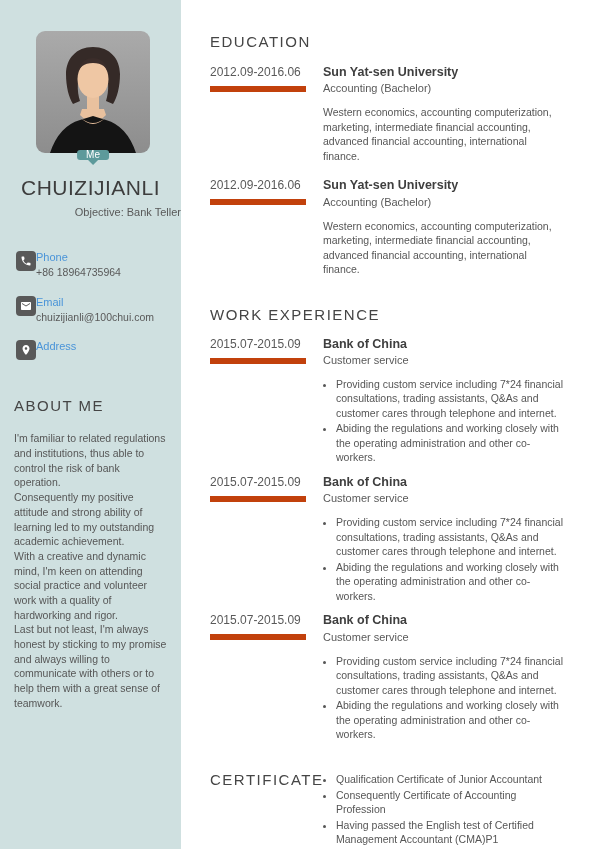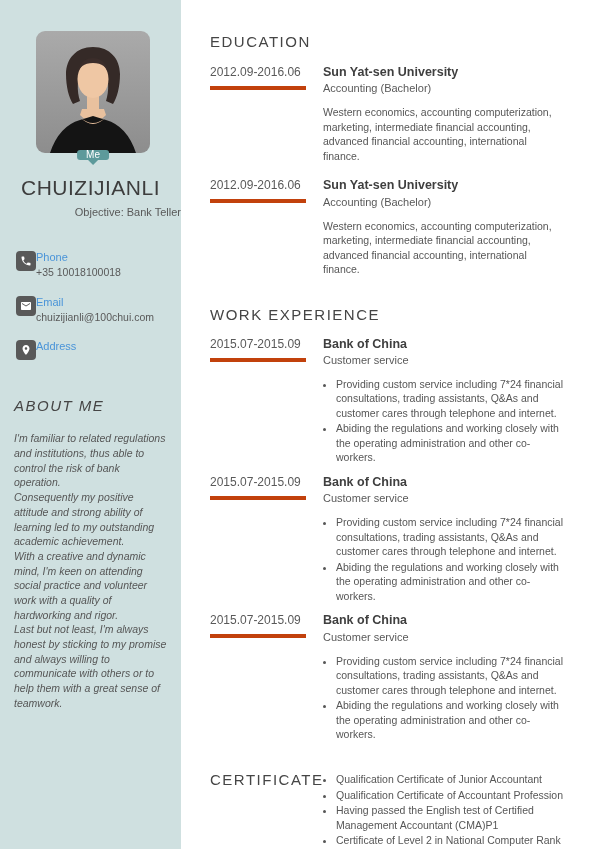--- a/index.html
+++ b/index.html
@@ -65,41 +65,41 @@
   .contact-icon {
     width: 20px; height: 20px;
     border-radius: 4px;
     background: #595959;
     display: flex; align-items: center; justify-content: center;
     flex-shrink: 0;
   }
   .contact-icon svg { width: 12px; height: 12px; fill: #ffffff; }
   .contact-label { font-size: 11px; color: #4a94d8; line-height: 1.1; }
   .contact-value { font-size: 10.5px; color: #595959; margin-top: 3px; line-height: 1.2; }
-  .about { margin: 37px 13px 16px 14px; font-style: italic; }
+  .about { margin: 37px 13px 16px 14px; }
   .about-heading, .section-heading {
     font-size: 15px;
     font-weight: 400;
     letter-spacing: 1.5px;
     color: #454545;
   }
   .about-text { margin-top: 17px; font-size: 10.5px; line-height: 1.4; color: #565656; }
   .about-text p { margin: 0; }
   
   .main { flex: 1; padding: 33px 33px 0 29px; }
   .section { margin-bottom: 29px; }
   .entry { display: flex; margin-top: 15px; }
   .entry-date {
     width: 96px;
     flex-shrink: 0;
     margin-right: 17px;
     padding-bottom: 7px;
     font-size: 12px;
     color: #595959;
-    border-bottom: 4px solid #c2410c;
+    border-bottom: 6px solid #c2410c;
     align-self: flex-start;
   }
   .entry-body { flex: 1; }
   .entry-title { font-size: 12.5px; font-weight: bold; color: #3f3f3f; line-height: 1.15; }
   .entry-subtitle { font-size: 11px; color: #595959; margin-top: 3px; }
   .entry-desc {
     margin-top: 11px;
     font-size: 10.5px;
     line-height: 1.38;
     color: #565656;
@@ -150,21 +150,21 @@
 
   <div class="contacts">
     <div class="contact">
       <span class="contact-icon">
         <svg viewBox="0 0 24 24">
             <path d="M6.62 10.79c1.44 2.83 3.76 5.14 6.59 6.59l2.2-2.2c.27-.27.67-.36 1.02-.24 1.12.37 2.33.57 3.57.57.55 0 1 .45 1 1V20c0 .55-.45 1-1 1-9.39 0-17-7.61-17-17 0-.55.45-1 1-1h3.5c.55 0 1 .45 1 1 0 1.25.2 2.45.57 3.57.11.35.03.74-.25 1.02l-2.2 2.2z"></path>
           </svg>
       </span>
       <div>
         <div class="contact-label">Phone</div>
-        <div class="contact-value">+35 10018100018</div>
+        <div class="contact-value">+86 18964735964</div>
       </div>
     </div>
     <div class="contact">
       <span class="contact-icon">
         <svg viewBox="0 0 24 24">
             <path d="M20 4H4c-1.1 0-1.99.9-1.99 2L2 18c0 1.1.9 2 2 2h16c1.1 0 2-.9 2-2V6c0-1.1-.9-2-2-2zm0 4-8 5-8-5V6l8 5 8-5v2z"></path>
           </svg>
       </span>
       <div>
         <div class="contact-label">Email</div>
@@ -258,20 +258,20 @@
     </div>
   </section>
 
   <section class="section">
     <div class="cert-row">
       <div class="cert-left">
         <h2 class="section-heading">CERTIFICATE</h2>
       </div>
       <ul class="bullets">
         <li>Qualification Certificate of Junior Accountant</li>
-        <li>Qualification Certificate of Accountant Profession</li>
+        <li>Consequently Certificate of Accounting Profession</li>
         <li>Having passed the English test of Certified Management Accountant (CMA)P1</li>
         <li>Certificate of Level 2 in National Computer Rank Examination</li>
       </ul>
     </div>
   </section>
 
 </main>
 
 </body></html>

